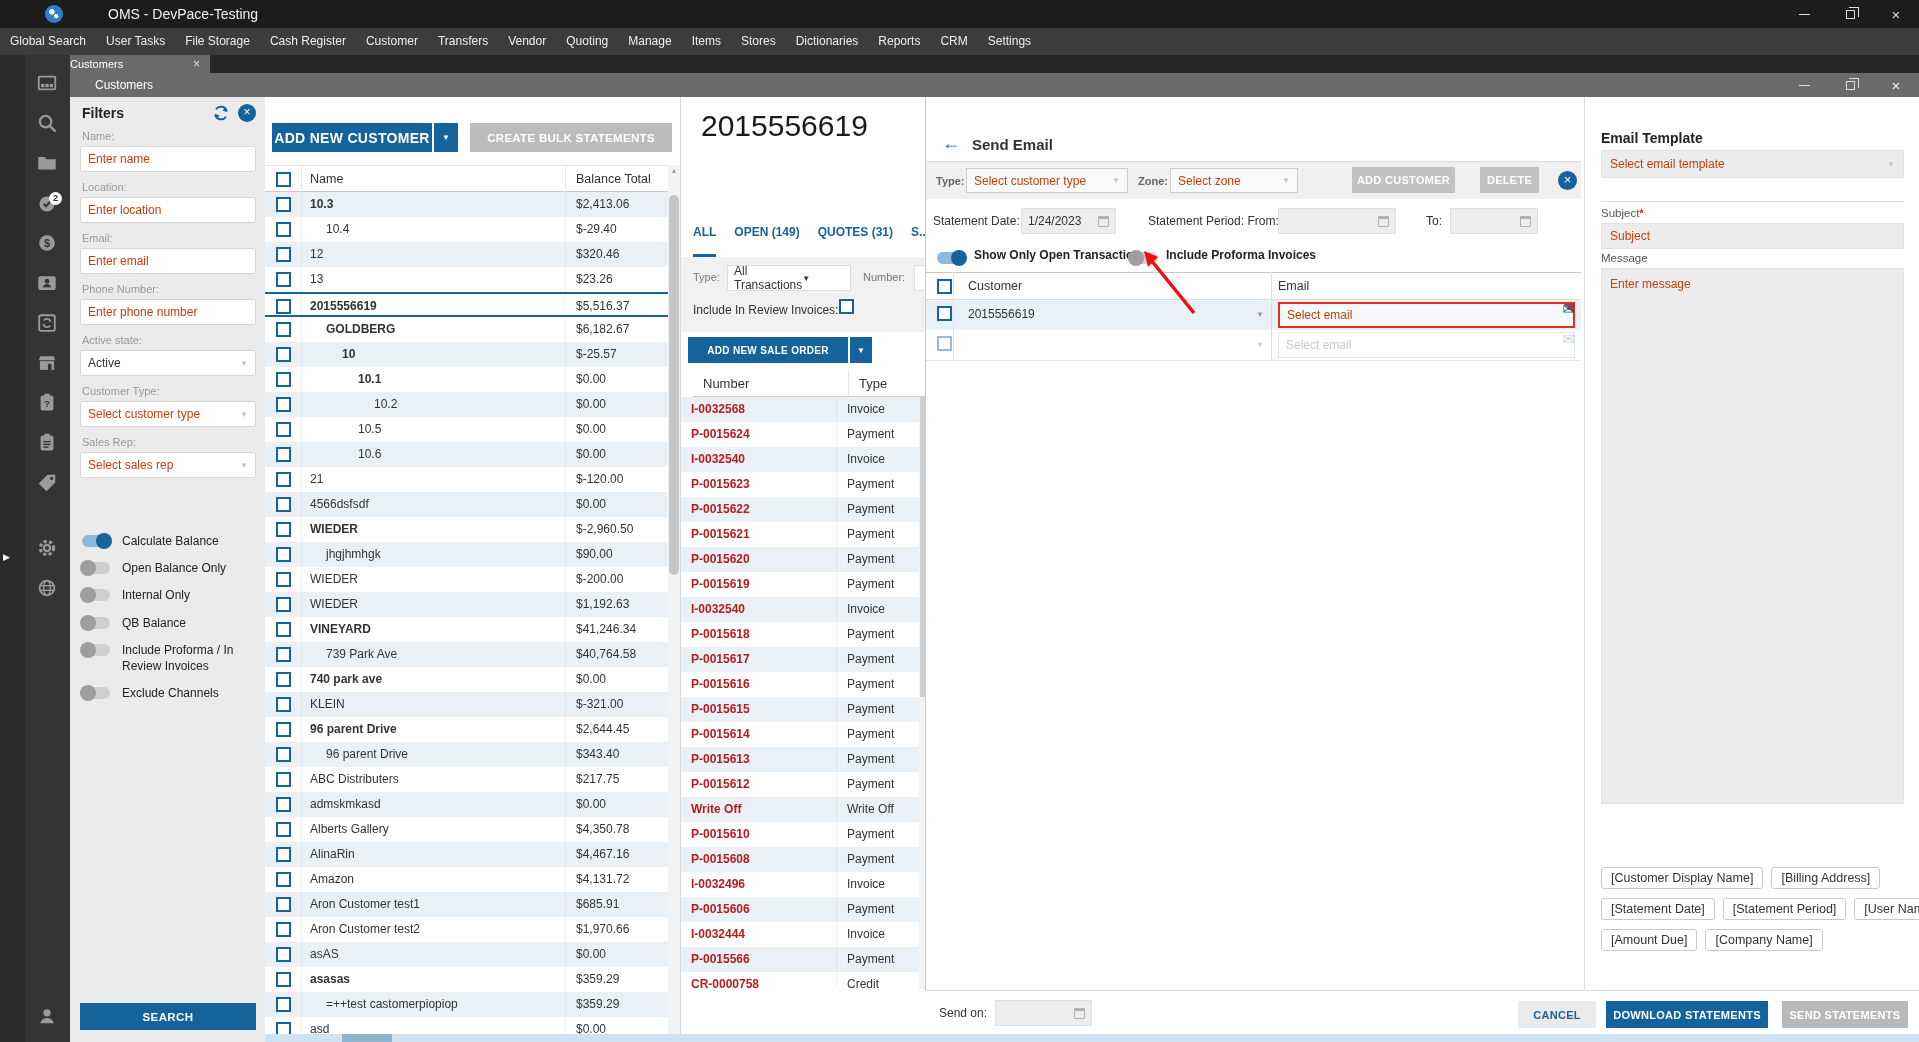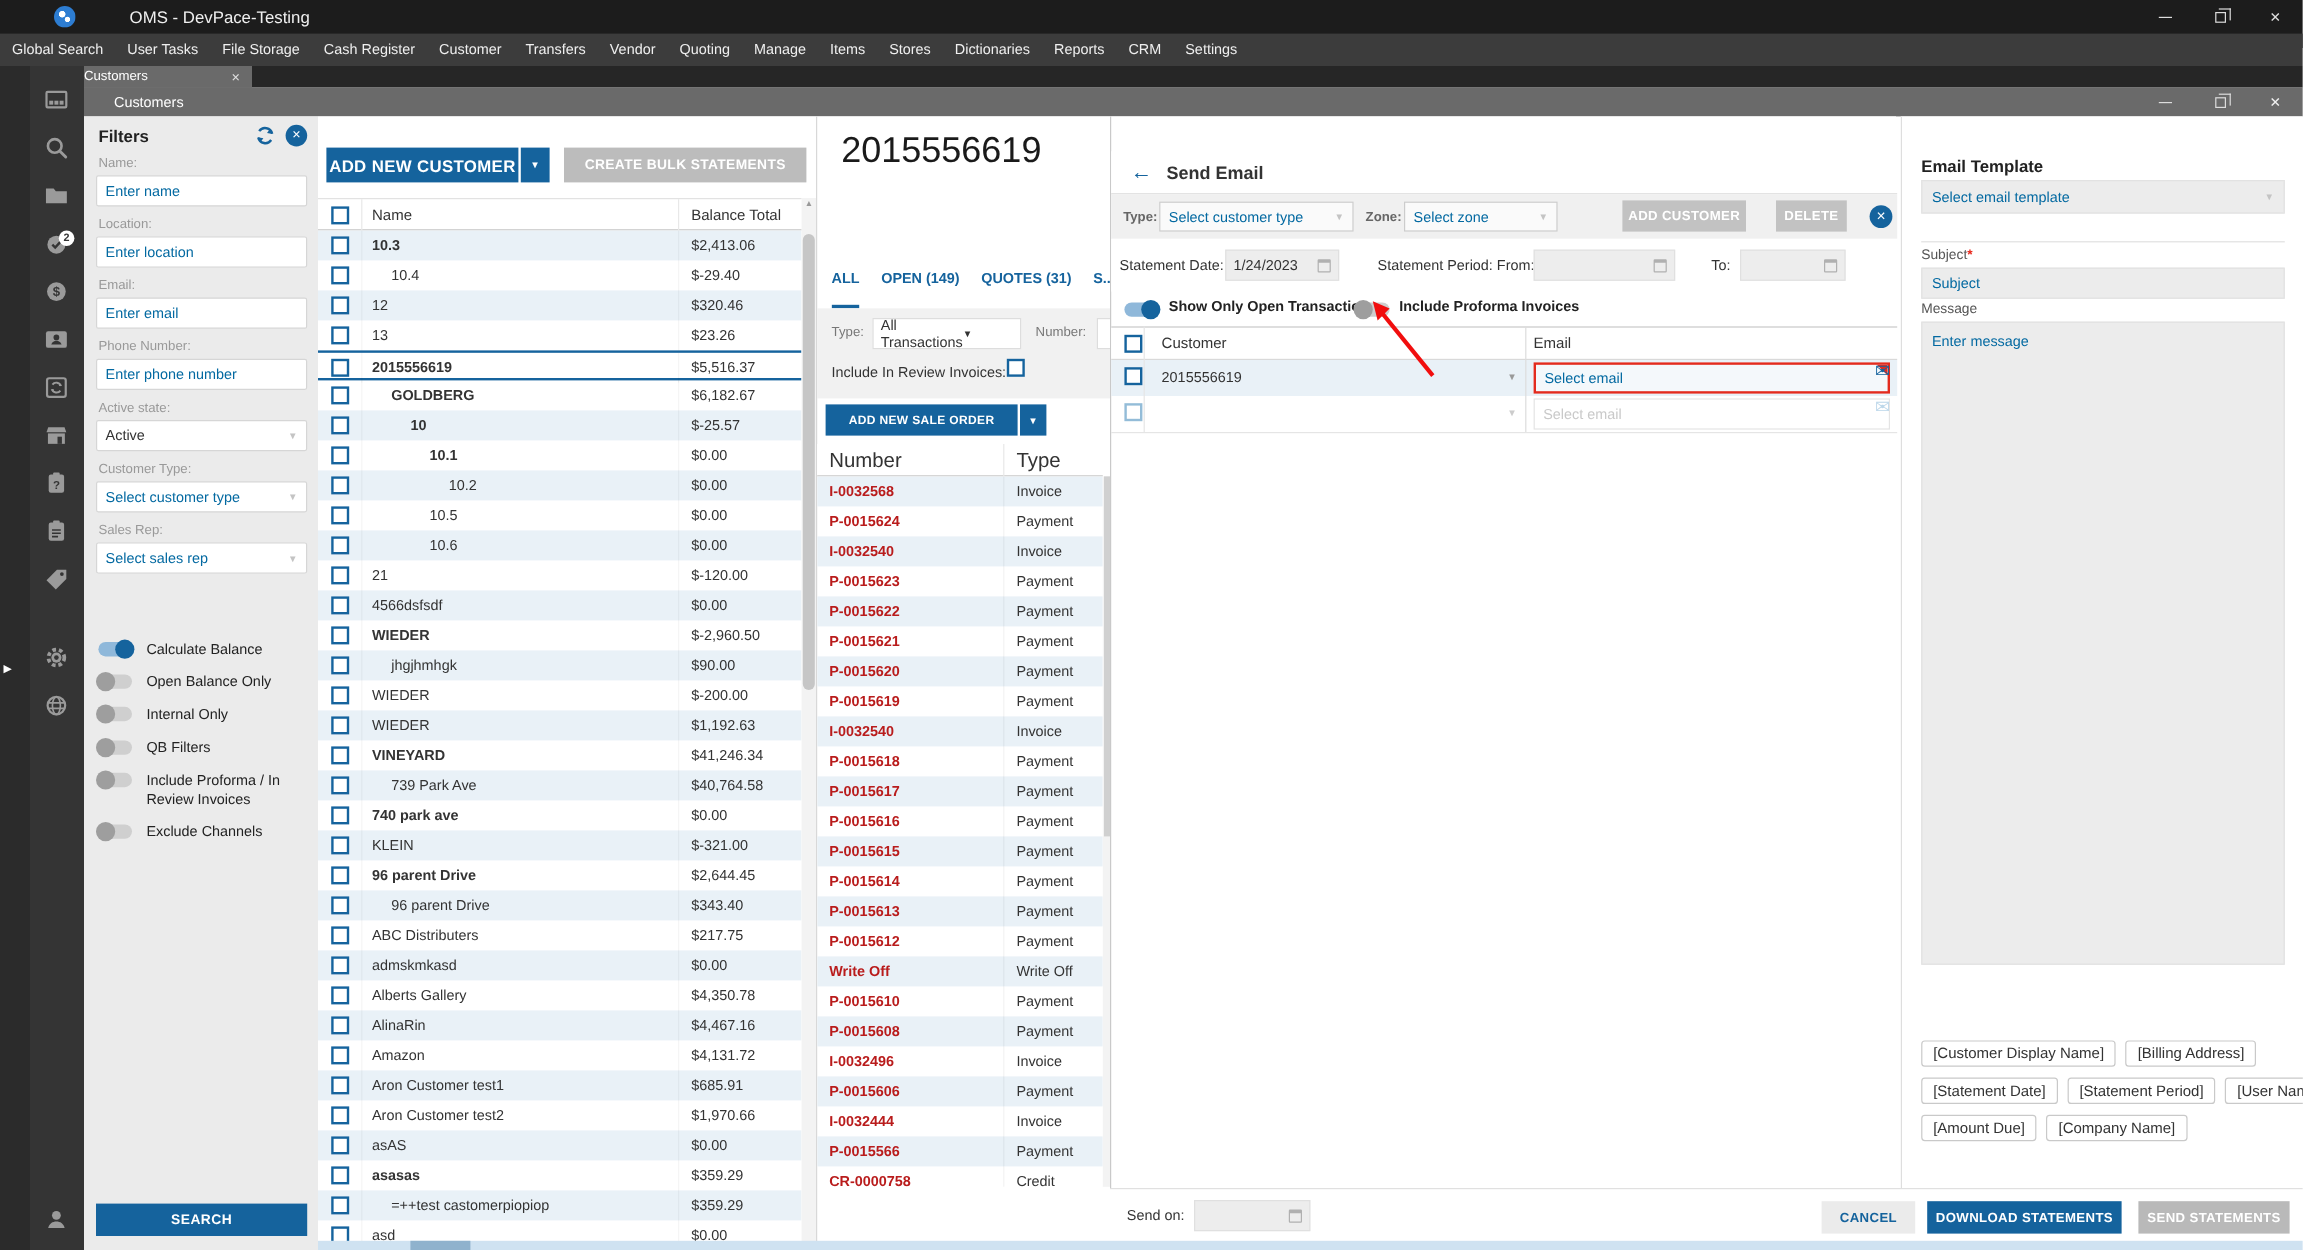--- a/index.html
+++ b/index.html
@@ -32,21 +32,21 @@
 .sb-icon svg{width:22px;height:22px;display:block}
 .badge{position:absolute;left:24px;top:137px;width:13px;height:13px;border-radius:50%;background:#fff;color:#333;font-size:9px;font-weight:bold;text-align:center;line-height:13px;z-index:2}
 
 .filters{position:absolute;left:70px;top:97px;width:195px;height:945px;background:#ebebeb}
 .filters-head{position:absolute;left:12px;top:8px;font-size:14px;font-weight:bold;color:#222}
 .f-refresh{position:absolute;left:142px;top:7px;width:18px;height:18px}
 .f-close{position:absolute;left:168px;top:7px;width:18px;height:18px;border-radius:50%;background:#15639d;color:#fff;font-size:12px;text-align:center;line-height:17px}
 #filter-fields{position:absolute;left:10px;top:24px;width:176px}
 .f-label{font-size:11px;color:#999;margin:9px 0 4px 2px}
 .f-field{height:26px;background:#fff;border:1px solid #d6d6d6;border-radius:2px;display:flex;align-items:center;padding:0 7px;position:relative}
-.f-ph{color:#0369a1;font-size:12px;flex:1;white-space:nowrap;overflow:hidden}
+.f-ph{color:#c2410c;font-size:12px;flex:1;white-space:nowrap;overflow:hidden}
 .f-value{color:#333;font-size:12px;flex:1}
 .f-caret{color:#c4c4c4;font-size:8px}
 #filter-toggles{position:absolute;left:12px;top:436px;width:176px}
 .toggle-row{display:flex;align-items:flex-start;margin-bottom:11px}
 .tg{position:relative;width:28px;height:12px;border-radius:6px;background:#cfcfcf;flex:0 0 28px;margin-top:2px}
 .tg::after{content:"";position:absolute;width:16px;height:16px;border-radius:50%;background:#9e9e9e;top:-2px;left:-2px}
 .tg.on{background:#8fb8da}
 .tg.on::after{background:#15639d;left:auto;right:-2px}
 .tg-label{font-size:12px;color:#222;margin-left:12px;width:116px;line-height:1.35}
 .search-btn{position:absolute;left:10px;top:906px;width:176px;height:27px;background:#15639d;color:#fff;font-weight:bold;font-size:11.5px;letter-spacing:.4px;display:flex;align-items:center;justify-content:center}
@@ -84,21 +84,21 @@
 .tx-band{position:absolute;left:0;top:160px;width:245px;height:75px;background:#f1f1f1}
 .tx-lbl{position:absolute;font-size:11px;color:#777}
 .tx-sel{position:absolute;left:46px;top:8px;width:124px;height:26px;background:#fff;border:1px solid #ddd;display:flex;align-items:center;padding:0 6px}
 .tx-sel span{flex:1;color:#333}
 .tx-num-input{position:absolute;left:233px;top:8px;width:14px;height:26px;background:#fff;border:1px solid #ddd}
 .tx-inc-lbl{position:absolute;left:12px;top:46px;font-size:12px;color:#333}
 .tx-inc-cb{position:absolute;left:158px;top:42px}
 .add-so{position:absolute;left:7px;top:240px;width:160px;height:26px;font-size:10px}
 .add-so-dd{position:absolute;left:169px;top:240px;width:22px;height:26px;font-size:8px}
 .t-grid{display:grid;grid-template-columns:155px 1fr;align-items:center;height:25px}
-.t-head{position:absolute;left:0;top:273px;width:238px;height:27px;border-bottom:1px solid #ccc;font-size:17px;color:#333;background:#fff}
+.t-head{position:absolute;left:12px;top:273px;width:238px;height:27px;border-bottom:1px solid #ccc;font-size:13px;color:#333;background:#fff}
 .t-head .h1{padding-left:10px}
 .t-head .h2{padding-left:10px;border-left:1px solid #e8e8e8;height:27px;line-height:27px}
 #tx-rows{position:absolute;left:0;top:300px;width:238px;height:592px;overflow:hidden}
 .t-row:nth-child(odd){background:#e9f1f7}
 .t-num{color:#b91c1c;font-weight:bold;padding-left:10px;height:25px;line-height:25px}
 .t-type{padding-left:10px;border-left:1px solid rgba(0,0,0,0.05);height:25px;line-height:25px;color:#333}
 .tx-vscroll{position:absolute;left:238px;top:300px;width:7px;height:592px;background:#f3f3f3}
 .tx-vthumb{position:absolute;left:1px;top:0;width:5px;height:300px;background:#d0d0d0}
 
 .sendmail{position:absolute;left:925px;top:97px;width:655px;height:893px;background:#fff;border-left:1px solid #c9c9c9}
@@ -366,21 +366,21 @@
       <div class="toggle-row">
         <span class="tg"></span>
         <span class="tg-label">Open Balance Only</span>
       </div>
       <div class="toggle-row">
         <span class="tg"></span>
         <span class="tg-label">Internal Only</span>
       </div>
       <div class="toggle-row">
         <span class="tg"></span>
-        <span class="tg-label">QB Filters</span>
+        <span class="tg-label">QB Balance</span>
       </div>
       <div class="toggle-row">
         <span class="tg"></span>
         <span class="tg-label">Include Proforma / In Review Invoices</span>
       </div>
       <div class="toggle-row">
         <span class="tg"></span>
         <span class="tg-label">Exclude Channels</span>
       </div>
     </div>

